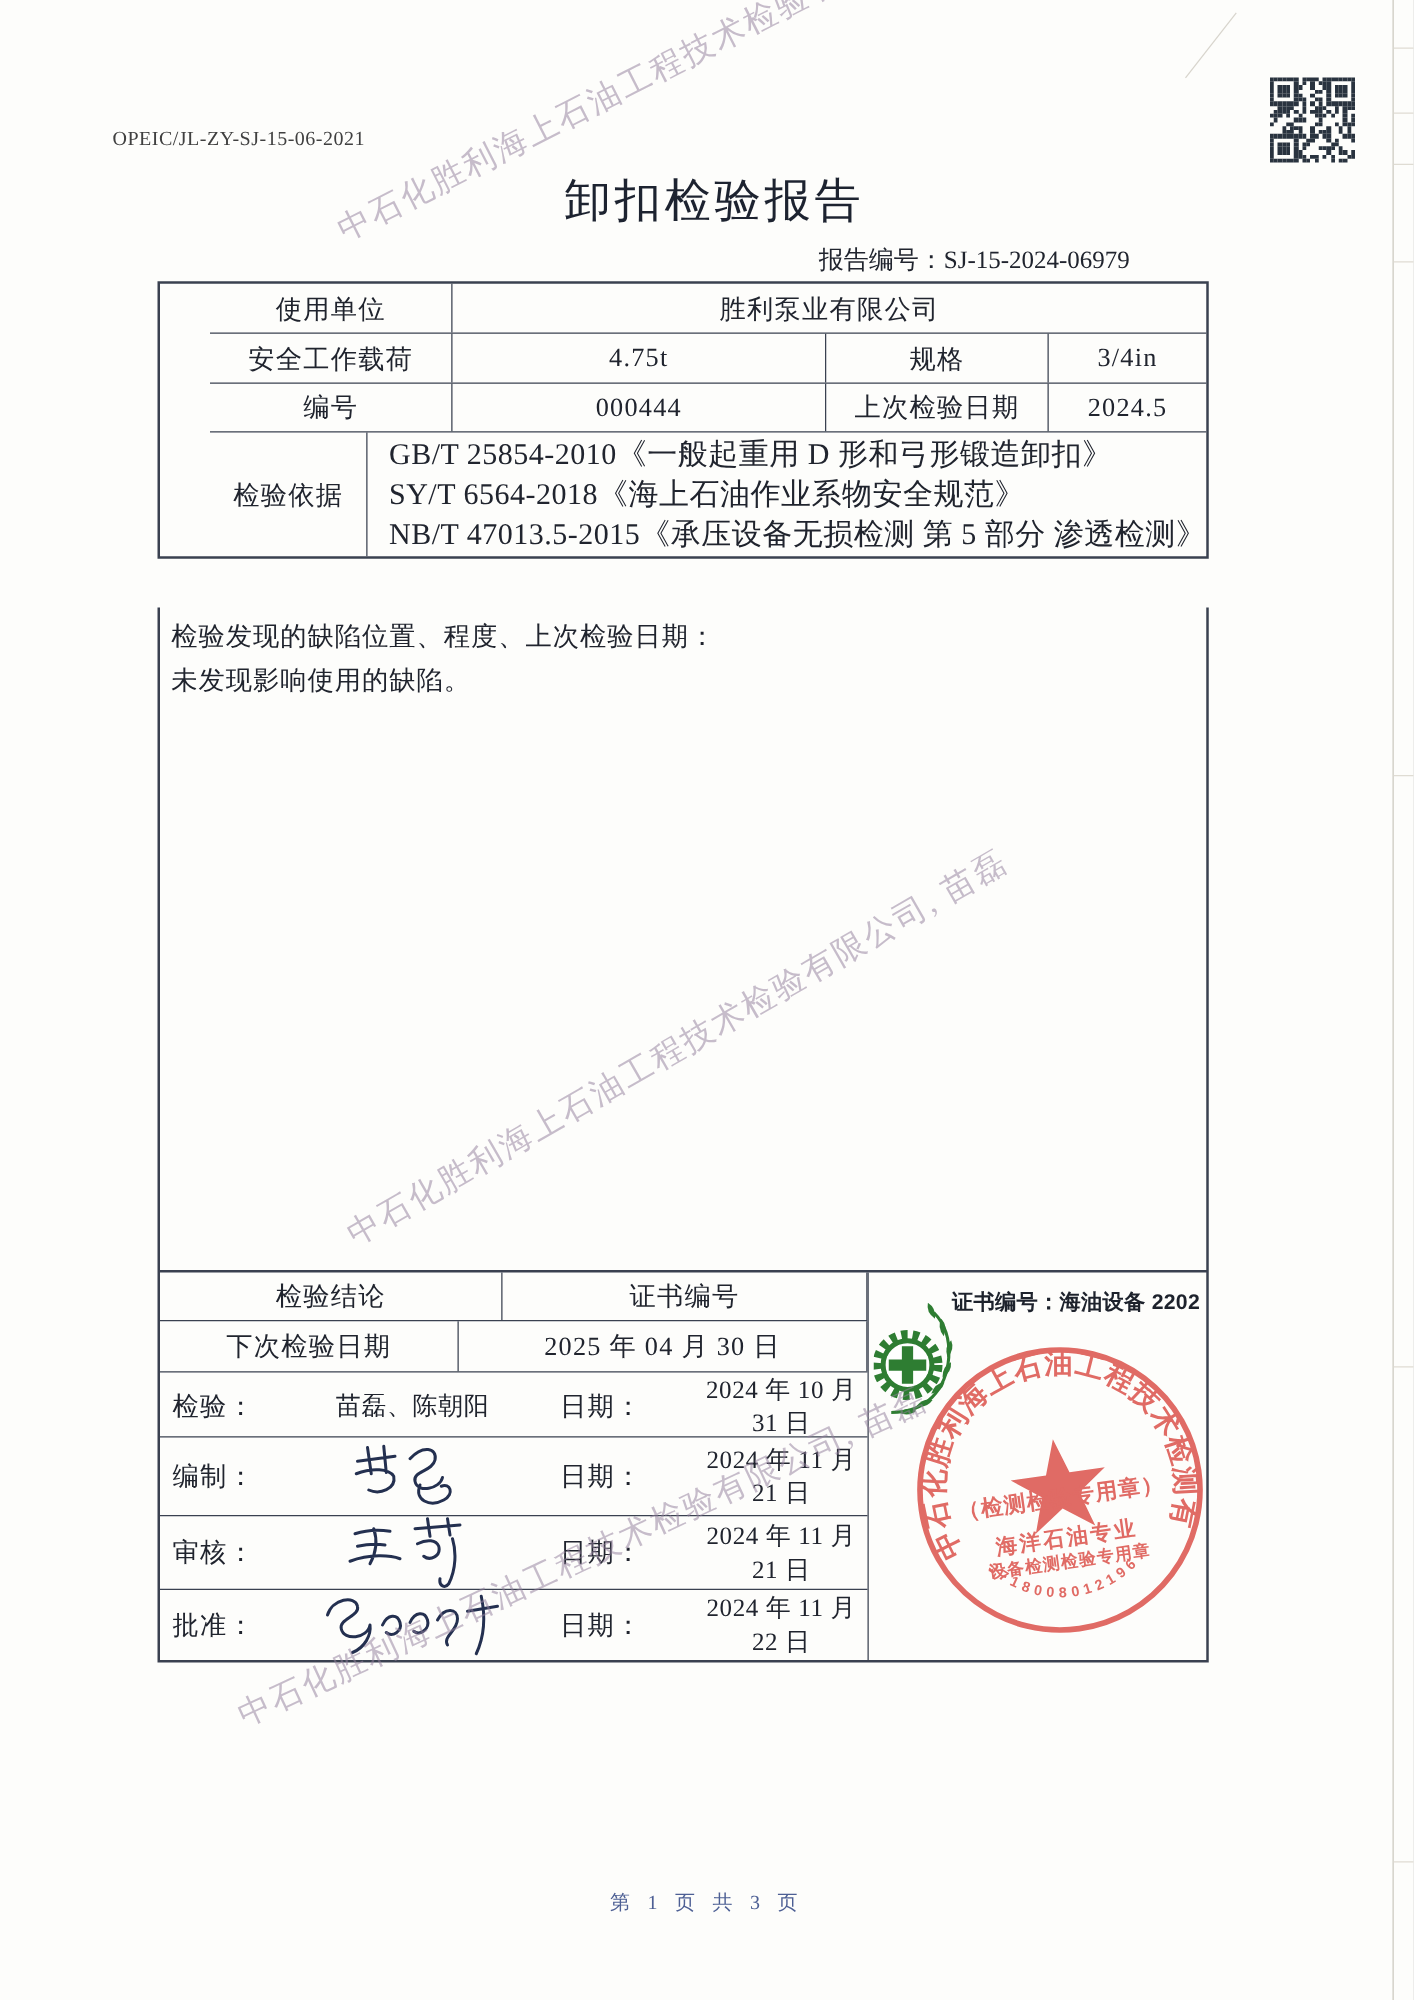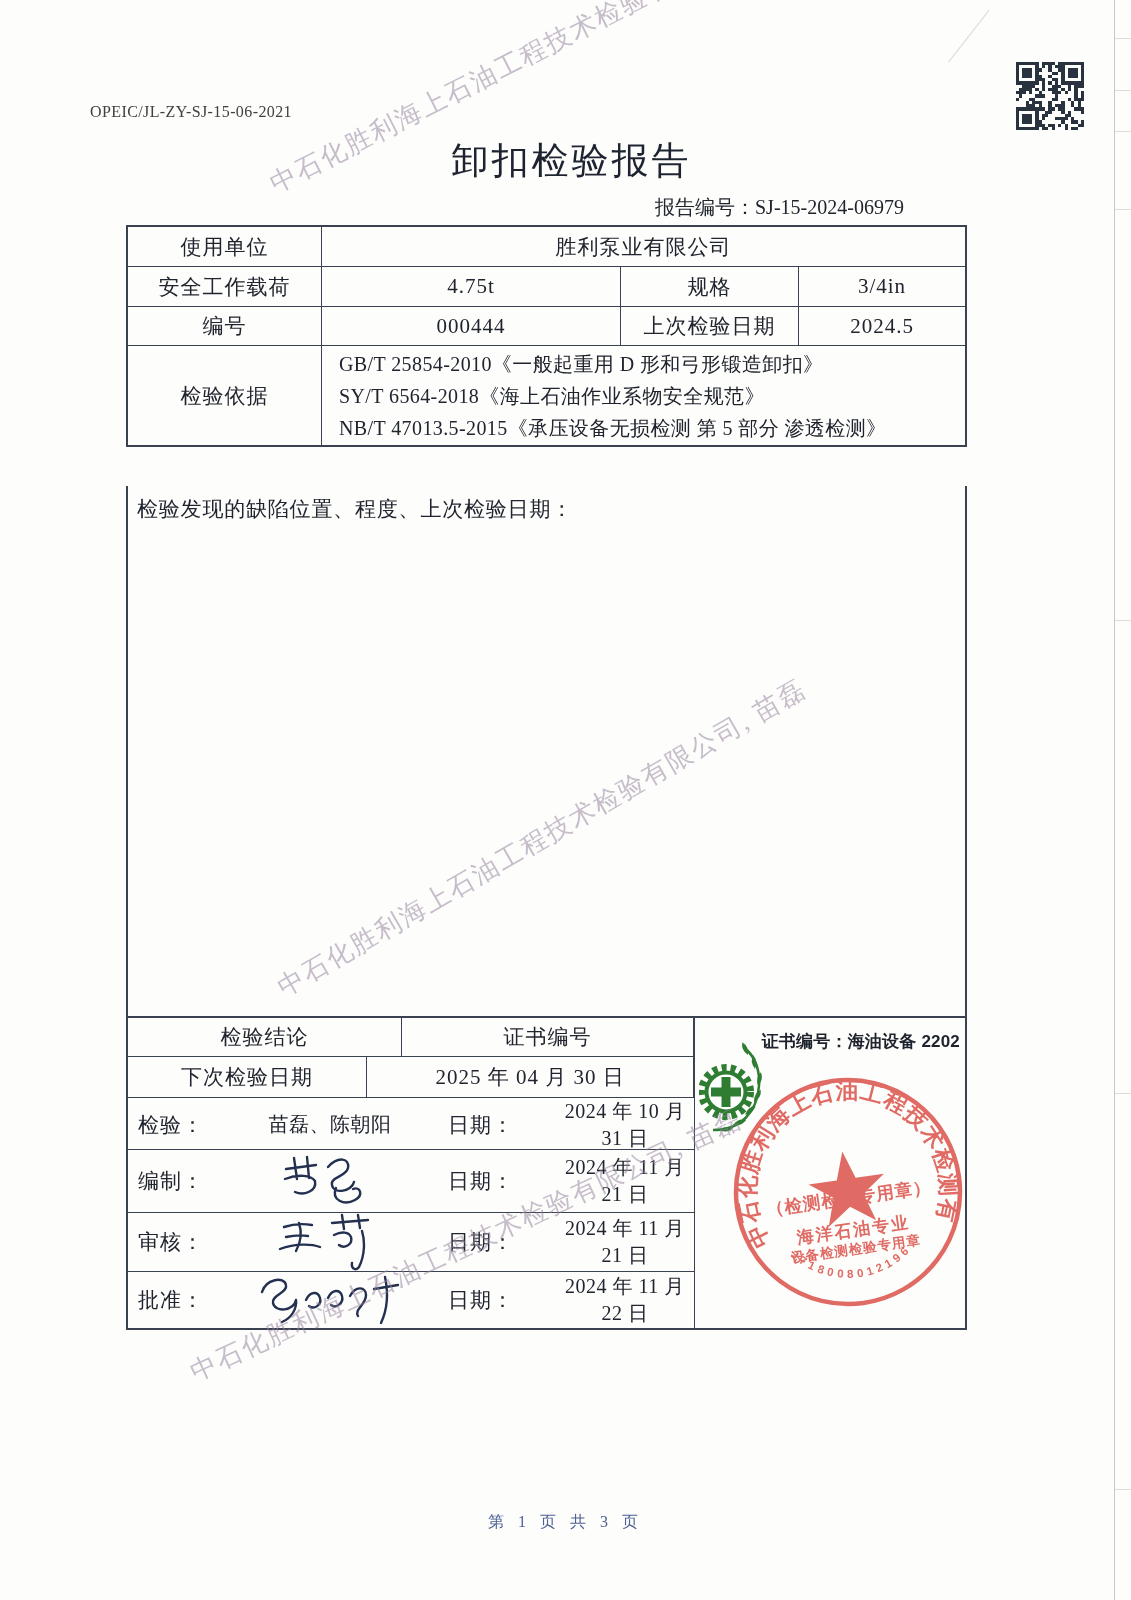--- a/index.html
+++ b/index.html
@@ -16,23 +16,23 @@
   .qr i{display:block;}
   .qr i.d{background:#29333f;}
   
   .tbl{position:absolute;box-sizing:border-box;border:2px solid #3a4150;background:transparent;}
   .r{display:flex;box-sizing:border-box;border-bottom:1.6px solid #3a4150;}
   .r:last-child{border-bottom:none;}
   .c{box-sizing:border-box;border-right:1.6px solid #3a4150;display:flex;
      align-items:center;justify-content:center;font-size:21px;letter-spacing:1px;}
   .r .c:last-child{border-right:none;}
   .grow{flex:1;}
-  .info-tbl{left:126px;top:225px;width:841px;}
+  .info-tbl{left:126px;top:225px;width:841px;padding-left:40px;}
   .basis-cell{flex-direction:column;align-items:flex-start;justify-content:center;
-              padding-left:17px;font-size:20px;letter-spacing:.4px;}
+              padding-left:17px;font-size:24px;letter-spacing:.4px;}
   .basis-cell div{line-height:32px;white-space:nowrap;}
   
   .defect-box{position:absolute;left:126px;top:486px;width:841px;height:530px;box-sizing:border-box;
               border-left:2px solid #3a4150;border-right:2px solid #3a4150;padding:9px 10px 0 9px;}
   .defect-box .h{font-size:21px;letter-spacing:.8px;}
   .defect-box .f{font-size:21px;margin-top:7px;letter-spacing:.8px;}
   
   .concl-tbl{left:126px;top:1016px;width:841px;height:314px;display:flex;}
   .concl-left{width:567px;box-sizing:border-box;border-right:1.6px solid #3a4150;
               display:flex;flex-direction:column;}
@@ -547,20 +547,21 @@
       <div class="c grow basis-cell">
         <div>GB/T 25854-2010《一般起重用 D 形和弓形锻造卸扣》</div>
         <div>SY/T 6564-2018《海上石油作业系物安全规范》</div>
         <div>NB/T 47013.5-2015《承压设备无损检测 第 5 部分 渗透检测》</div>
       </div>
     </div>
   </div>
 
   <div class="defect-box">
     <div class="h">检验发现的缺陷位置、程度、上次检验日期：</div>
+    <div class="f">未发现影响使用的缺陷。</div>
   </div>
 
   <div class="tbl concl-tbl">
     <div class="concl-left">
       <div class="cr" style="height:40px">
         <div class="c" style="width:274px">检验结论</div>
         <div class="c grow">证书编号</div>
       </div>
       <div class="cr" style="height:41px">
         <div class="c" style="width:239px">下次检验日期</div>

